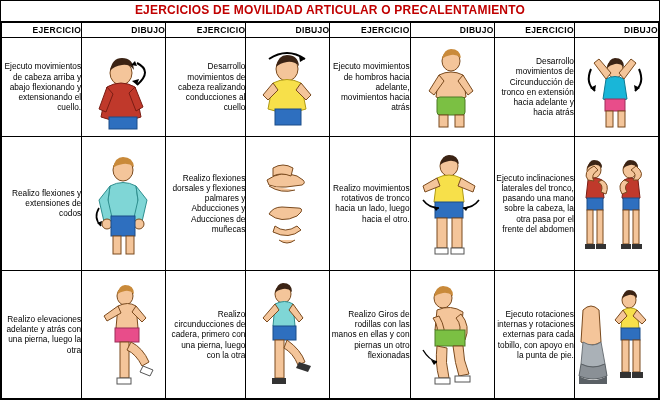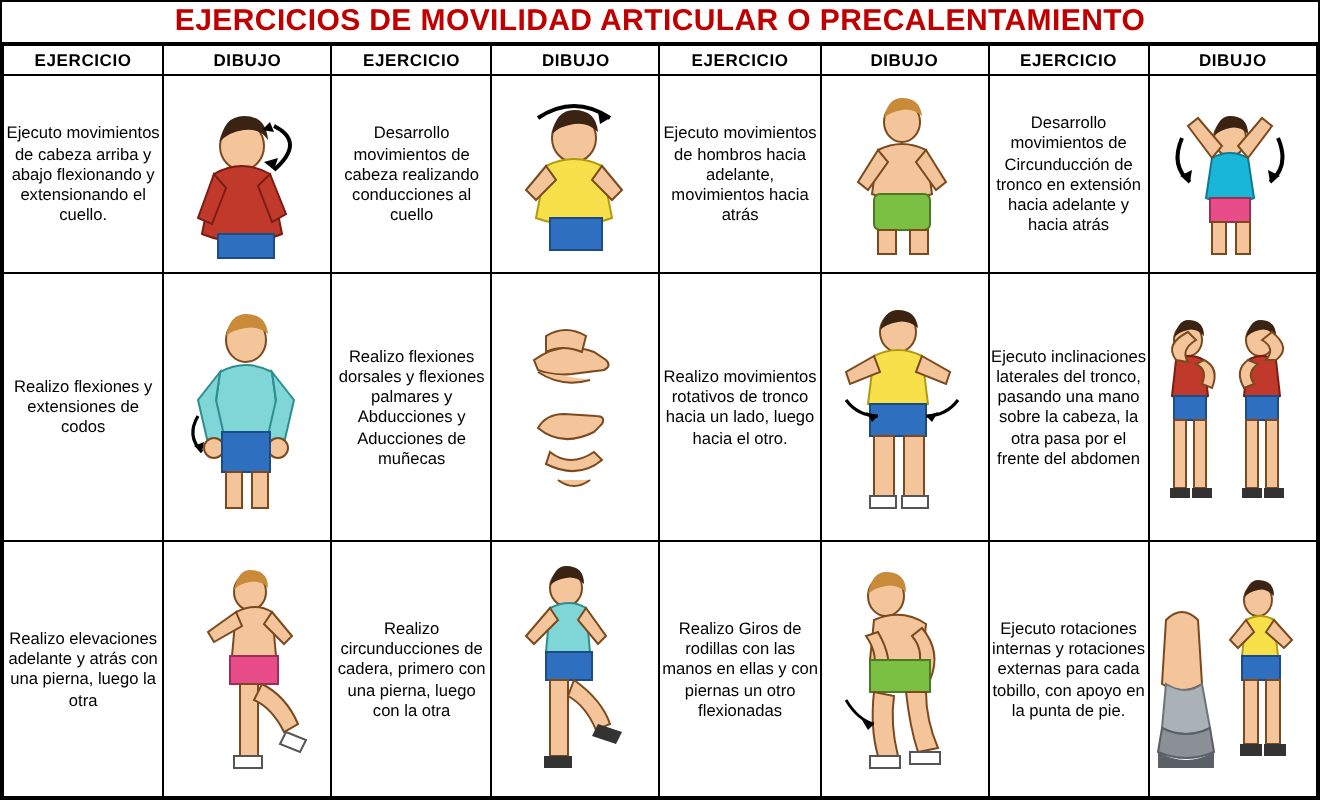--- a/index.html
+++ b/index.html
@@ -18,40 +18,40 @@
   }
   .title-bar{
     border-bottom:1px solid #000;
     text-align:center;
     padding:3px 2px 4px 2px;
     box-sizing:border-box;
   }
   .title-main{
     color:#c00000;
     font-weight:bold;
-    font-size:15px;
+    font-size:12px;
     letter-spacing:.2px;
     line-height:13px;
   }
   .title-sub{
     color:#c00000;
     font-weight:bold;
     font-size:10.5px;
     line-height:13px;
   }
   table.grid{
     border-collapse:collapse;
     width:100%;
     table-layout:fixed;
     flex:1;
   }
   table.grid td, table.grid th{
     border:1px solid #000;
     vertical-align:middle;
-    text-align:center;
+    text-align:right;
     padding:0;
   }
   thead th{
     font-size:8.5px;
     font-weight:bold;
     letter-spacing:.3px;
     height:14px;
     padding:1px 0;
   }
   td.txt{

